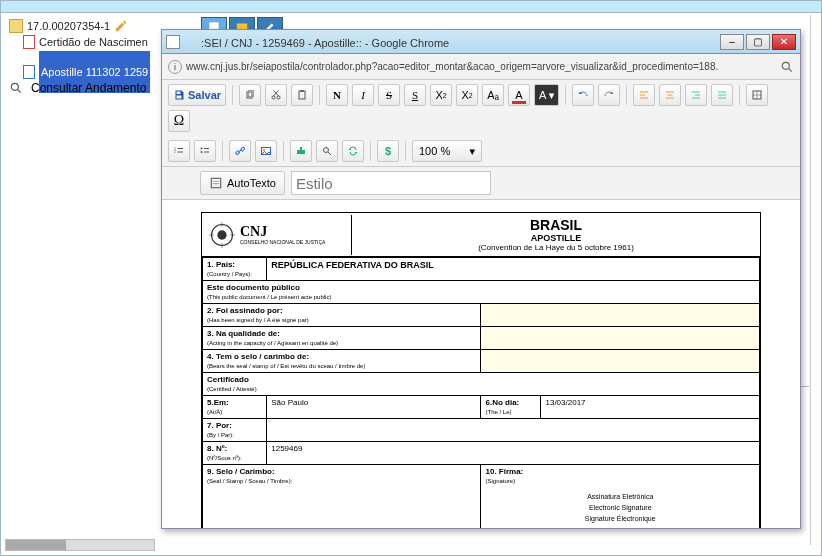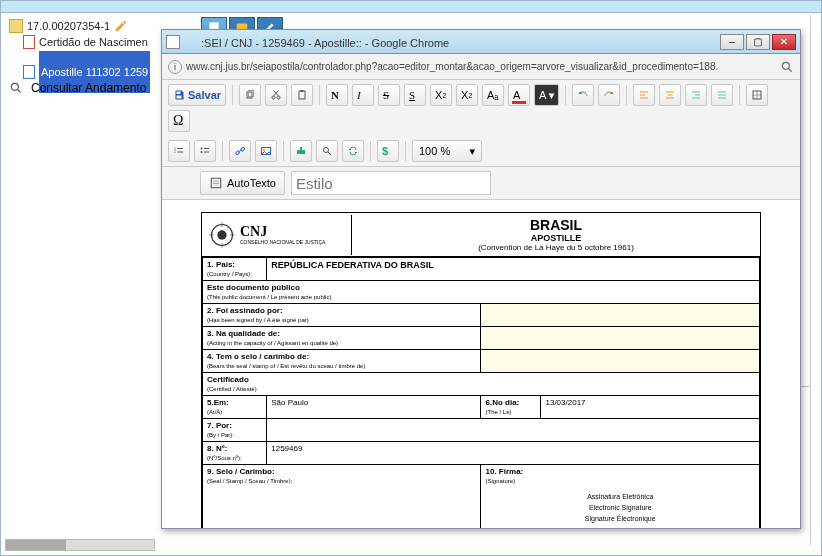--- a/index.html
+++ b/index.html
@@ -82,21 +82,21 @@
     height:26px;background:#f2f2f2;border-bottom:1px solid #ccc;display:flex;align-items:center;gap:4px;padding:0 6px;font-size:10px;color:#444;
   }
   .addrbar .info-ic{width:14px;height:14px;border:1px solid #999;border-radius:50%;display:inline-flex;align-items:center;justify-content:center;font-size:9px;}
   .addrbar .url{flex:1;white-space:nowrap;overflow:hidden;text-overflow:ellipsis;}
   .zoom-ic{width:14px;height:14px;}
 
   .toolbar {
     background:#f3f3f3;border-bottom:1px solid #ccc;padding:4px 6px;display:flex;flex-wrap:wrap;gap:4px;align-items:center;
   }
   .tbtn {
-    height:22px;min-width:22px;padding:6px 4px;border:1px solid #c8c8c8;background:linear-gradient(#fff,#eaeaea);display:inline-flex;align-items:center;justify-content:flex-start;font-size:11px;border-radius:2px;
+    height:22px;min-width:22px;padding:6px 4px;border:1px solid #c8c8c8;background:linear-gradient(#fff,#eaeaea);display:inline-flex;align-items:center;justify-content:center;font-size:11px;border-radius:2px;
   }
   .tbtn svg{width:12px;height:12px;}
   .tbtn.save{color:#2255aa;font-weight:bold;}
   .sep{width:1px;height:20px;background:#ccc;margin:0 2px;}
   .tbtn.text{font-family:"Times New Roman",serif;}
   .bold{font-weight:bold;}
   .ital{font-style:italic;}
   .strike{text-decoration:line-through;}
   .under{text-decoration:underline;}
 

